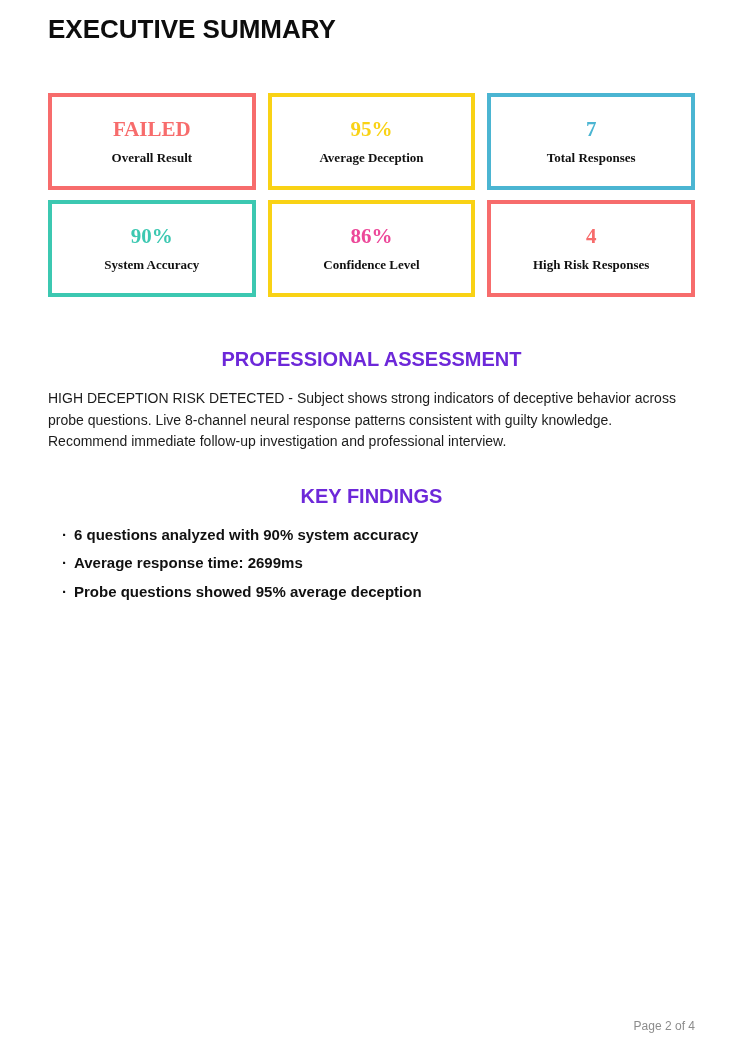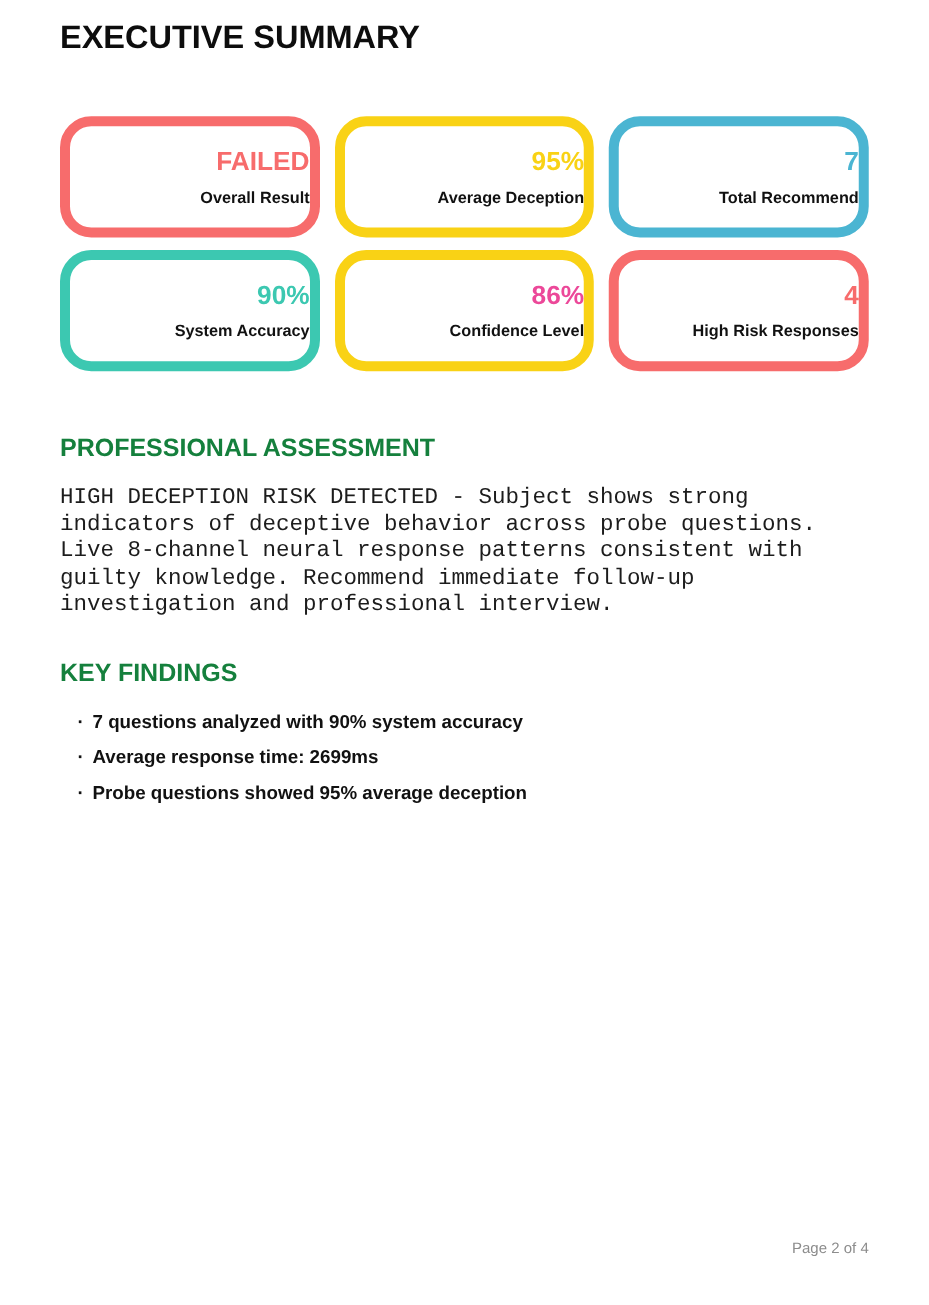--- a/index.html
+++ b/index.html
@@ -1,15 +1,15 @@
 <!DOCTYPE html>
 <html><head>
 <meta charset="utf-8">
 <style>
-  * { margin: 0; padding: 0; box-sizing: border-box; border-radius: 25px; }
+  * { margin: 0; padding: 0; box-sizing: border-box; }
   html, body { background: #ffffff; }
   body {
     font-family: "Liberation Sans", "DejaVu Sans", sans-serif;
     color: #1a1a1a;
   }
   .page {
     position: relative;
     width: 743px;
     height: 1044px;
     background: #ffffff;
@@ -24,53 +24,54 @@
   }
   .cards-grid {
     margin-top: 48px;
     display: grid;
     grid-template-columns: repeat(3, 1fr);
     column-gap: 12px;
     row-gap: 10px;
   }
   .stat-card {
     height: 97px;
-    border: 8px solid #f97316;
+    border: 4px solid #f97316;
     background: #ffffff;
     display: flex;
     flex-direction: column;
-    align-items: flex-end;
+    align-items: center;
     justify-content: center;
     gap: 9px;
     text-align: center;
+    font-family: Liberation Serif, serif;
   }
   .stat-value {
     font-size: 21px;
     font-weight: bold;
     line-height: 1.1;
   }
   .stat-label {
     font-size: 13px;
     font-weight: bold;
     color: #111111;
   }
   .section-heading {
     font-size: 20px;
     font-weight: bold;
-    color: #15803d;
+    color: #6d28d9;
     line-height: 1.2;
+    text-align: center;
   }
   .assessment-heading { margin-top: 50px; }
   .assessment-body {
     margin-top: 17px;
-    font-size: 18px;
+    font-size: 14px;
     line-height: 21.5px;
     color: #1c1c1c;
     max-width: 648px;
-    font-family: Liberation Mono, monospace;
   }
   .findings-heading { margin-top: 31px; }
   .findings-list {
     margin-top: 18px;
     list-style: none;
     padding-left: 14px;
   }
   .findings-list li {
     position: relative;
     padding-left: 12px;
@@ -83,21 +84,21 @@
   .findings-list li::before {
     content: "\00B7";
     position: absolute;
     left: 0;
     top: 0;
     font-weight: bold;
   }
   .page-footer {
     position: absolute;
     right: 48px;
-    bottom: 39px;
+    bottom: 11px;
     font-size: 12px;
     color: #8c8c8c;
   }
 </style>
 </head>
 <body>
 
 <div class="page">
 
   <h1 class="page-title">EXECUTIVE SUMMARY</h1>
@@ -109,21 +110,21 @@
       <div class="stat-label">Overall Result</div>
     </div>
 
     <div class="stat-card" style="border-color: rgb(249, 210, 21);">
       <div class="stat-value" style="color: rgb(249, 210, 21);">95%</div>
       <div class="stat-label">Average Deception</div>
     </div>
 
     <div class="stat-card" style="border-color: rgb(75, 181, 210);">
       <div class="stat-value" style="color: rgb(75, 181, 210);">7</div>
-      <div class="stat-label">Total Recommend</div>
+      <div class="stat-label">Total Responses</div>
     </div>
 
     <div class="stat-card" style="border-color: rgb(60, 200, 177);">
       <div class="stat-value" style="color: rgb(60, 200, 177);">90%</div>
       <div class="stat-label">System Accuracy</div>
     </div>
 
     <div class="stat-card" style="border-color: rgb(249, 210, 21);">
       <div class="stat-value" style="color: #ec4899;">86%</div>
       <div class="stat-label">Confidence Level</div>
@@ -136,20 +137,20 @@
 
   </div>
 
   <h2 class="section-heading assessment-heading">PROFESSIONAL ASSESSMENT</h2>
 
   <p class="assessment-body">HIGH DECEPTION RISK DETECTED - Subject shows strong indicators of deceptive behavior across probe questions. Live 8-channel neural response patterns consistent with guilty knowledge. Recommend immediate follow-up investigation and professional interview.</p>
 
   <h2 class="section-heading findings-heading">KEY FINDINGS</h2>
 
   <ul class="findings-list">
-    <li>7 questions analyzed with 90% system accuracy</li>
+    <li>6 questions analyzed with 90% system accuracy</li>
     <li>Average response time: 2699ms</li>
     <li>Probe questions showed 95% average deception</li>
   </ul>
 
   <div class="page-footer">Page 2 of 4</div>
 
 </div>
 
 </body></html>

